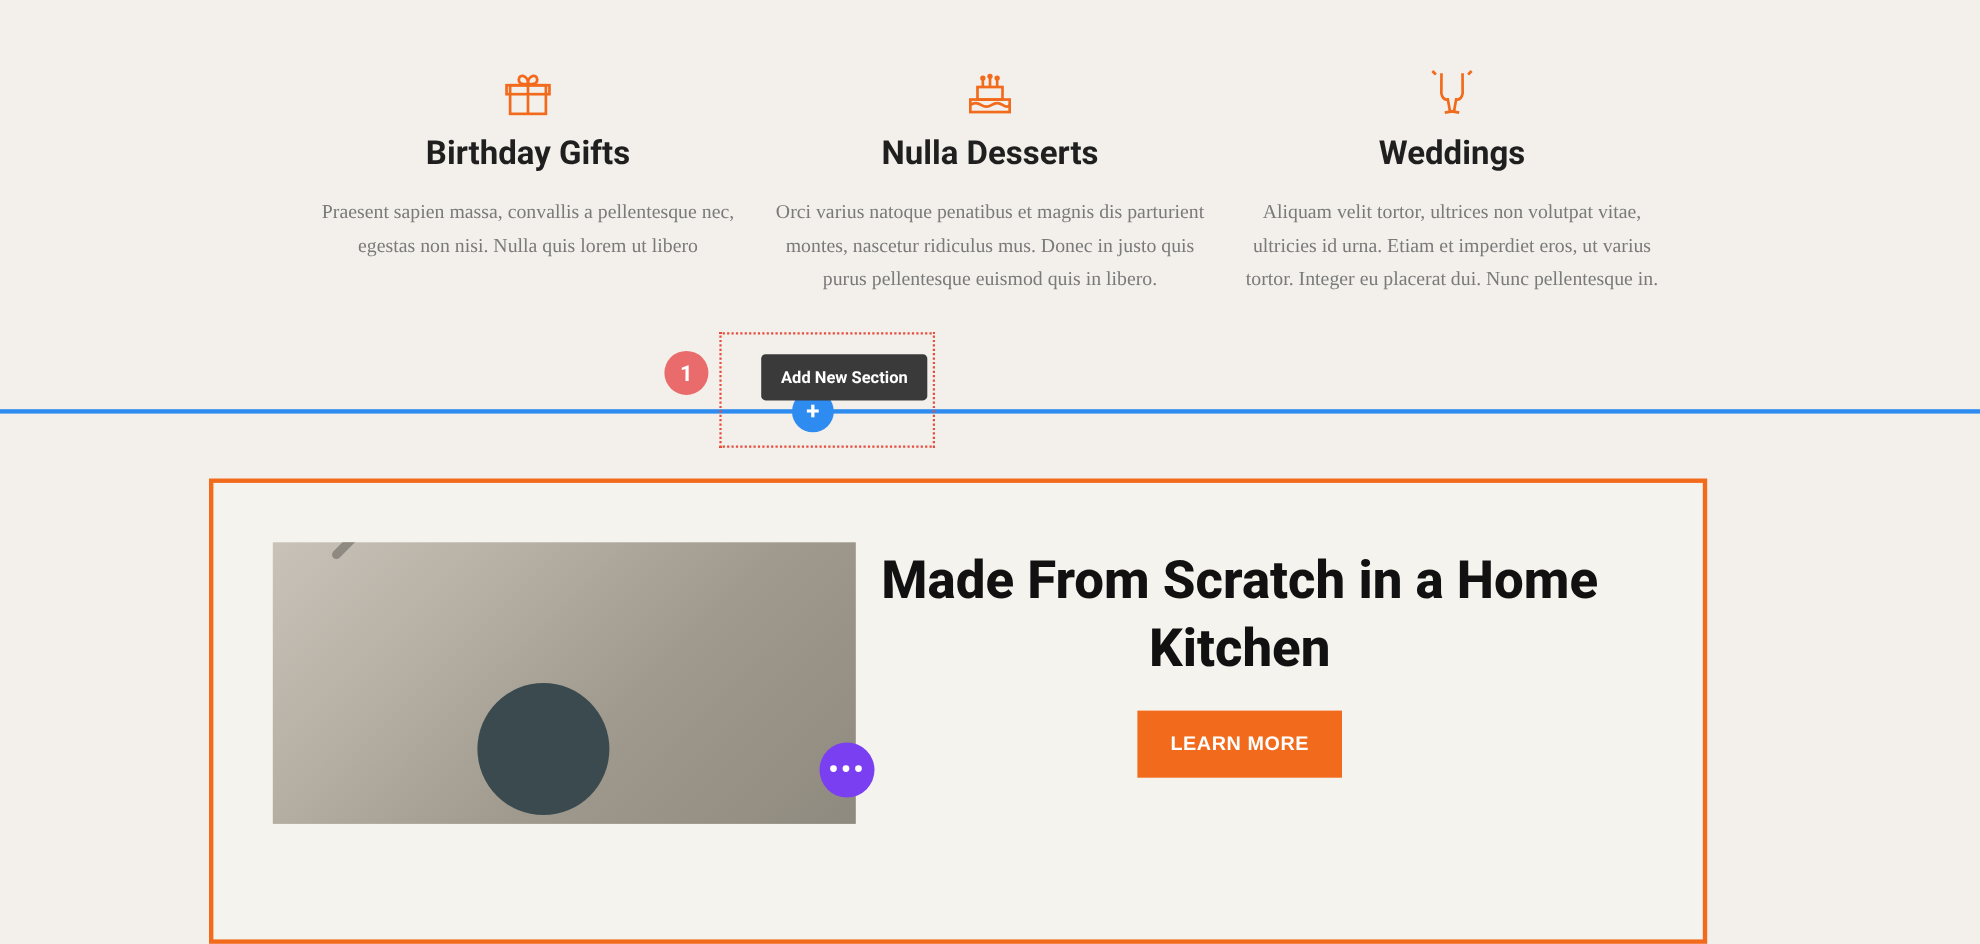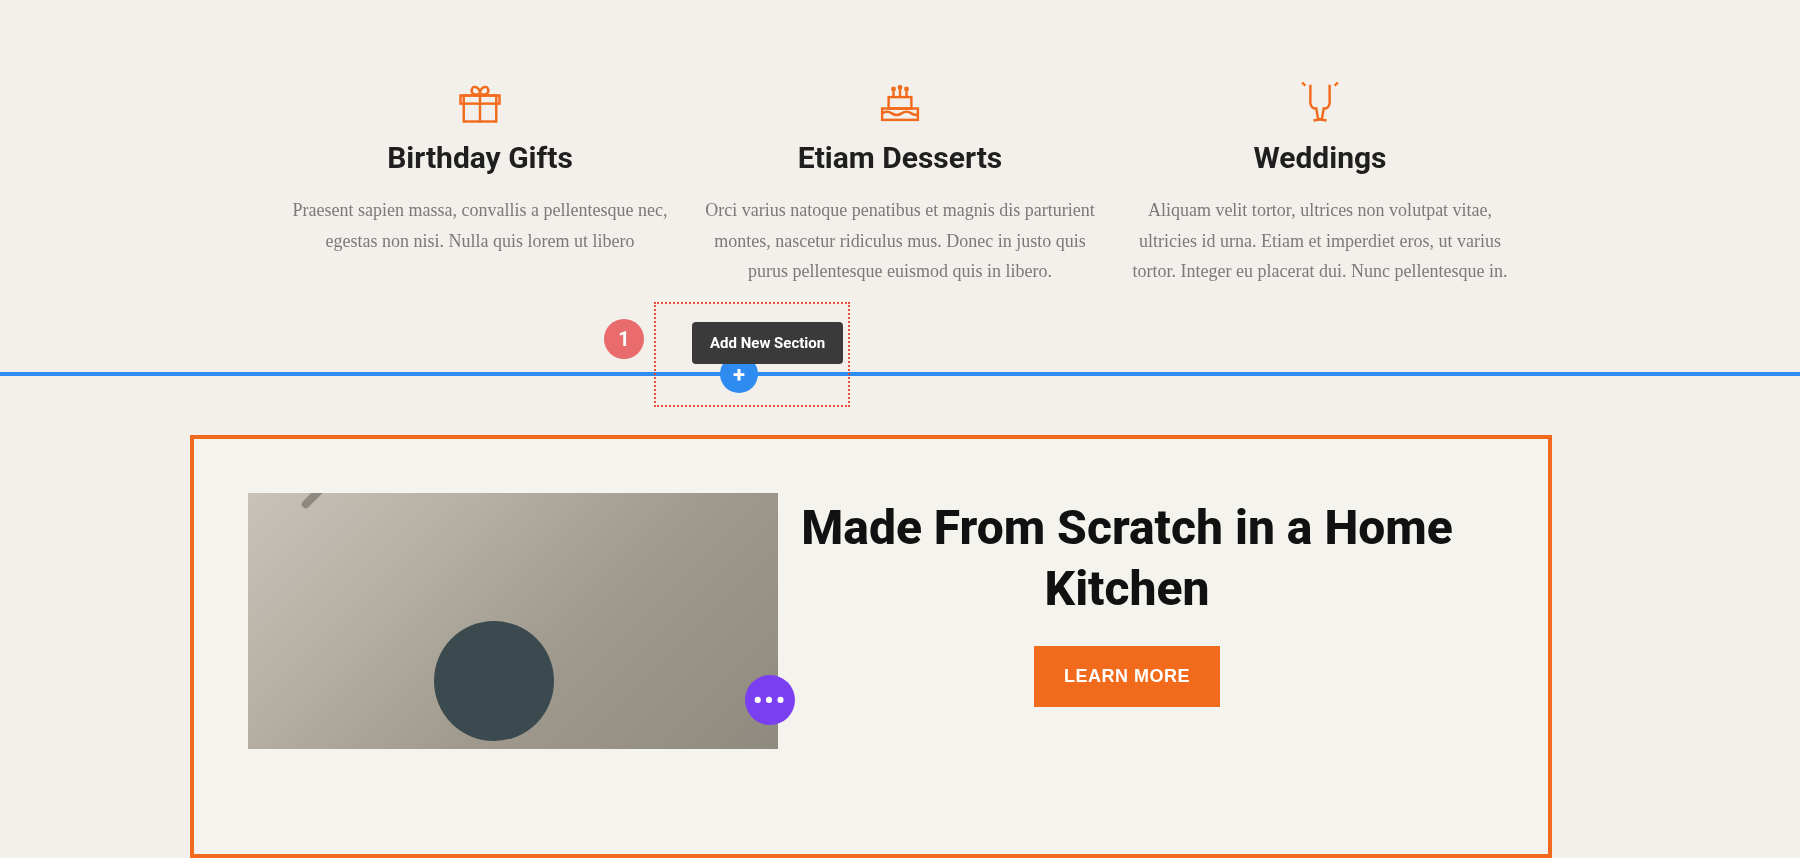--- a/index.html
+++ b/index.html
@@ -8,21 +8,21 @@
     background: #f3f0eb;
     width: 1800px;
     height: 858px;
     overflow: hidden;
     position: relative;
   }
   .features {
     display: flex;
     justify-content: center;
     gap: 20px;
-    padding-top: 76px;
+    padding-top: 58px;
     padding-left: 180px;
     padding-right: 180px;
   }
   .feature {
     flex: 1;
     text-align: center;
     max-width: 400px;
   }
   .feature-icon {
     color: #F26A1B;
@@ -214,21 +214,21 @@
         <rect x="18" y="26" width="28" height="14"></rect>
         <line x1="24" y1="26" x2="24" y2="18"></line>
         <line x1="32" y1="26" x2="32" y2="16"></line>
         <line x1="40" y1="26" x2="40" y2="18"></line>
         <circle cx="24" cy="16" r="1.5" fill="#F26A1B"></circle>
         <circle cx="32" cy="14" r="1.5" fill="#F26A1B"></circle>
         <circle cx="40" cy="16" r="1.5" fill="#F26A1B"></circle>
         <path d="M10 46 Q16 42, 22 46 T34 46 T46 46 T54 46"></path>
       </svg>
     </div>
-    <h3 class="feature-title">Etiam Desserts</h3>
+    <h3 class="feature-title">Nulla Desserts</h3>
     <p class="feature-desc">Orci varius natoque penatibus et magnis dis parturient montes, nascetur ridiculus mus. Donec in justo quis purus pellentesque euismod quis in libero.</p>
   </div>
 
   <div class="feature">
     <div class="feature-icon">
       <svg width="52" height="52" viewBox="0 0 64 64" fill="none" stroke="#F26A1B" stroke-width="3">
         <path d="M24 10 L20 32 Q20 40, 26 40 L26 54 M20 54 L32 54" transform="rotate(-10 26 32)"></path>
         <path d="M40 10 L44 32 Q44 40, 38 40 L38 54 M32 54 L44 54" transform="rotate(10 38 32)"></path>
         <line x1="14" y1="12" x2="10" y2="8"></line>
         <line x1="50" y1="12" x2="54" y2="8"></line>

